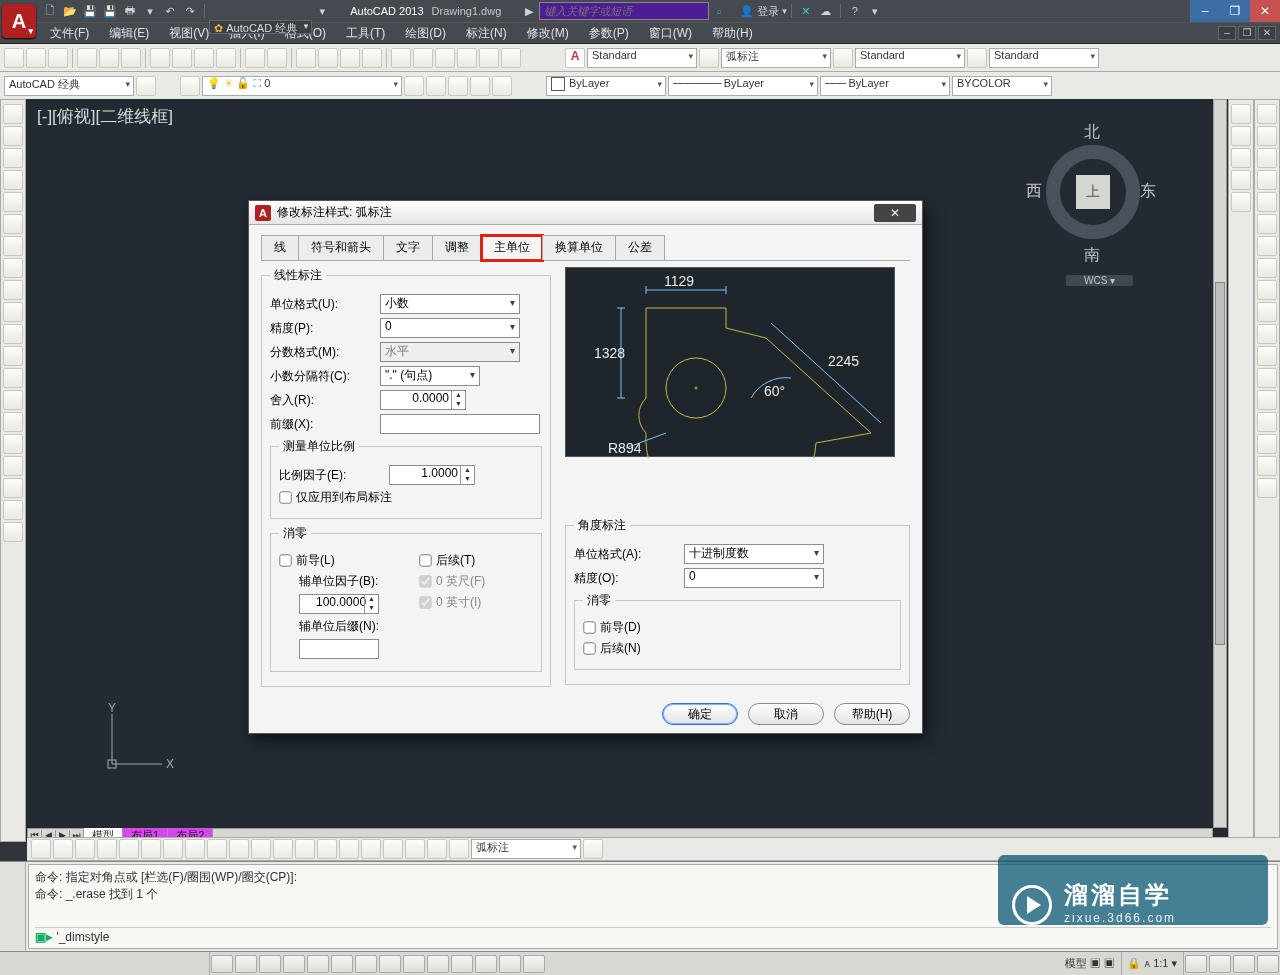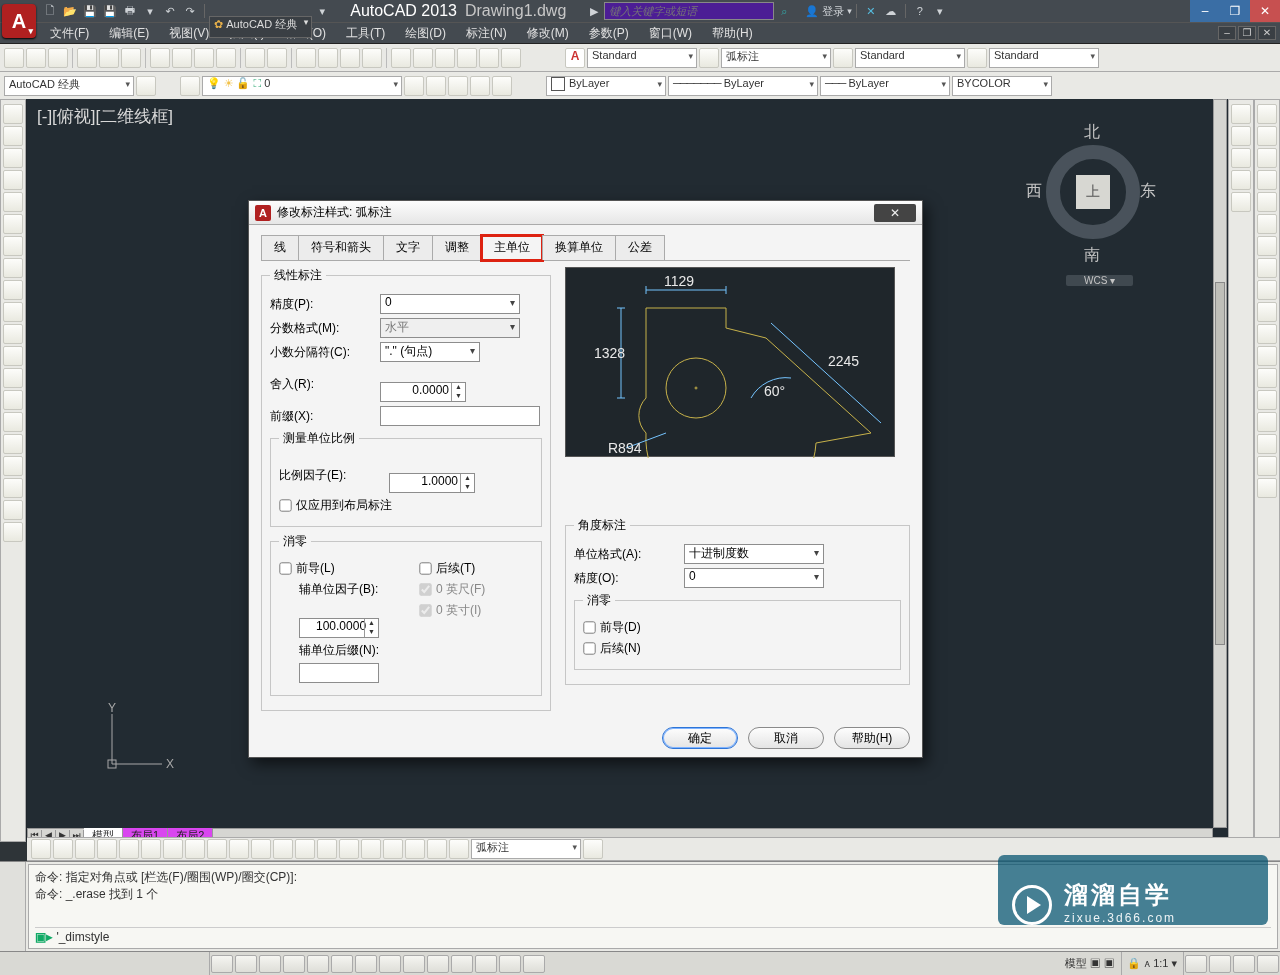--- a/index.html
+++ b/index.html
@@ -5,23 +5,23 @@
   * { box-sizing: border-box; margin: 0; padding: 0; font-family: "Microsoft YaHei", SimSun, Arial, sans-serif; }
   body { background:#2e3438; width:1280px; height:975px; overflow:hidden; font-size:12px; color:#000; }
 
   
   .qat {
     height:22px; background:#444a50; display:flex; align-items:center;
     color:#d8d8d8; font-size:11px;
   }
   .qat .ico { width:18px; height:18px; margin:0 1px; display:flex; align-items:center; justify-content:center; color:#cfd3d7; cursor:pointer; }
   .qat .sep  { width:1px; height:14px; background:#666; margin:0 4px; }
-  .qat .comboQ { background:#3a3f44; border:1px solid #666; height:22px; padding:0 14px 0 4px; color:#ddd; position:relative;margin-top:32px;}
+  .qat .comboQ { background:#3a3f44; border:1px solid #666; height:14px; padding:0 14px 0 4px; color:#ddd; position:relative;margin-top:32px;}
   .qat .comboQ:after { content:"▾"; position:absolute; right:3px; font-size:9px; }
-  .title-center{ flex:0 0 auto; padding:0 18px; font-size:16px;}
+  .title-center{ flex:0 0 auto; padding:0 18px; font-size:11px;}
   .title-center .app { color:#fff;}
   .title-center .doc { color:#c7c7c7; margin-left:8px;}
   .search-top { background:#4c1d95; border:1px solid #888; width:170px; height:18px; padding:0 4px; font-style:italic; color:#888; font-size:11px;}
   .login-blk{ display:flex; align-items:center; color:#cfd3d7; margin-left:8px;}
   .win-btns{ margin-left:auto; display:flex;}
   .win-btns div{ width:30px; height:22px; display:flex; align-items:center; justify-content:center; color:#fff; font-size:12px;}
   .win-close{ background:#c75050;}
   .win-mm   { background:#3a6ea5;}
 
   
@@ -99,21 +99,21 @@
   fieldset{ border:1px solid #c6c6c6; padding:6px 8px 8px 8px; margin-bottom:6px;}
   legend{ font-size:12px; padding:0 4px;}
 
   .row{ display:flex; align-items:center; margin:4px 0; font-size:12px;}
   .row label{ width:110px;}
   .combo,.txt,.spin{ border:1px solid #8d8d8d; background:#fff; height:20px; font-size:12px;}
   .combo{ width:140px; padding:0 16px 0 4px; position:relative;}
   .combo:after{content:"▾"; position:absolute; right:4px; top:2px; font-size:10px; color:#444;}
   .combo.disabled{ background:#efefef; color:#777;}
   .txt{ width:160px; padding:0 4px;}
-  .spin{ width:86px; padding:0 16px 0 16px; text-align:right; position:relative;margin-top:16px;}
+  .spin{ width:86px; padding:0 16px 0 16px; text-align:right; position:relative;}
   .spin .ar{position:absolute; right:0; top:0; bottom:0; width:14px; border-left:1px solid #999; display:flex; flex-direction:column;}
   .spin .ar div{flex:1; font-size:7px; text-align:center; color:#333; line-height:8px;}
   input[type=checkbox]{ margin-right:4px; transform:scale(.95);}
   .indent{ margin-left:20px;}
 
   .preview{ width:330px; height:190px; background:#1f262b; border:1px solid #555; position:relative; color:#e5e5e5; font-family:"Times New Roman",serif;}
   .preview svg{position:absolute; left:0; top:0;}
 
   .dlg-btns{ display:flex; justify-content:flex-end; gap:10px; margin-top:10px;}
   .btn{ min-width:76px; height:22px; border:1px solid #8a8a8a; background:linear-gradient(#fdfdfd,#e4e4e4); border-radius:11px; font-size:12px;}
@@ -425,20 +425,24 @@
       <div class="tab active hi">主单位</div>
       <div class="tab">换算单位</div>
       <div class="tab">公差</div>
     </div>
 
     <div class="cols">
 
       <div class="col" style="flex:0 0 290px">
         <fieldset>
           <legend>线性标注</legend>
+          <div class="row">
+              <label>单位格式(U):</label>
+            <div class="combo">小数</div>
+            </div>
           <div class="row">
               <label>精度(P):</label>
             <div class="combo">0</div>
             </div>
           <div class="row">
               <label>分数格式(M):</label>
             <div class="combo disabled">水平</div>
             </div>
           <div class="row">
               <label>小数分隔符(C):</label>

